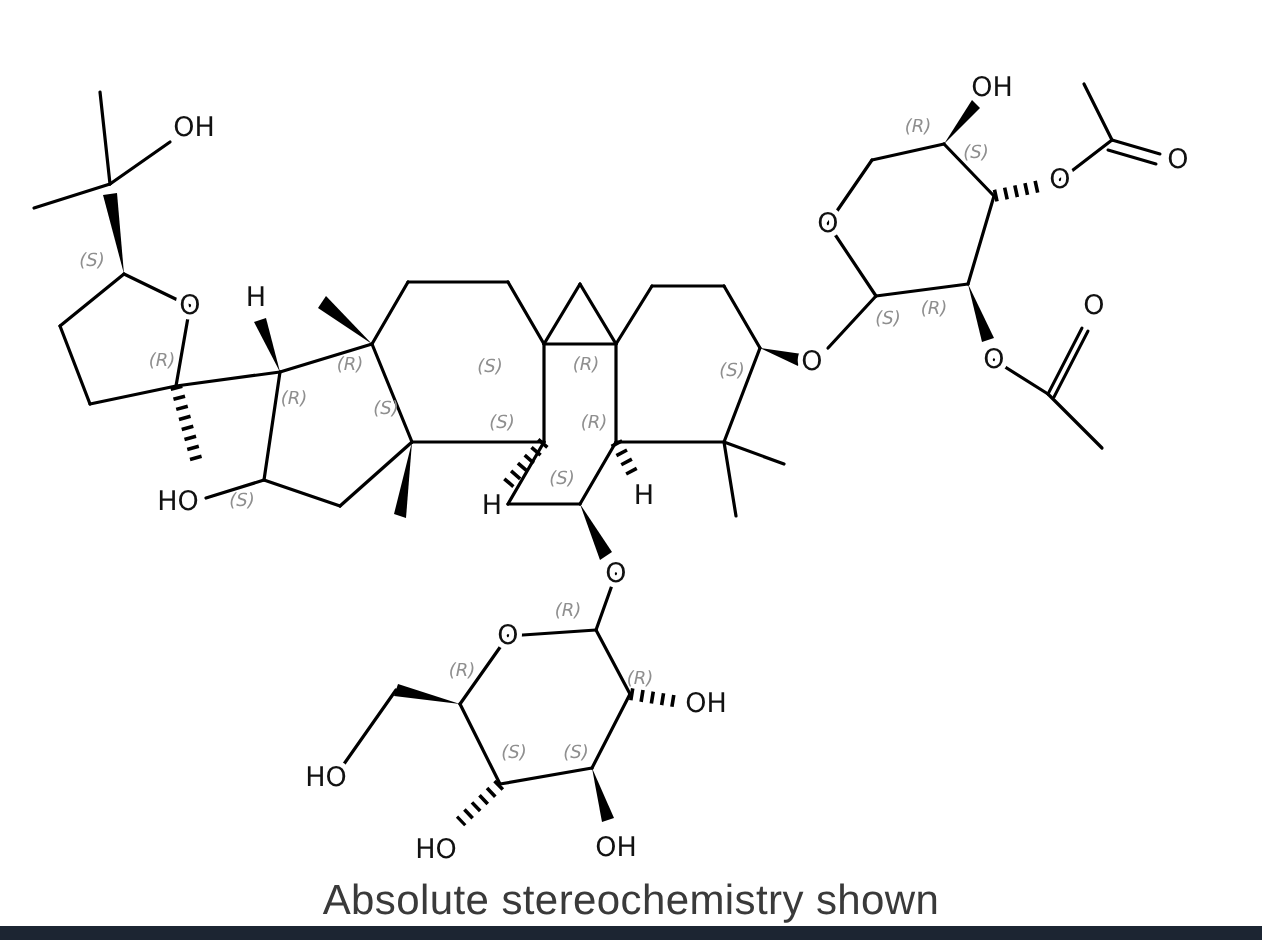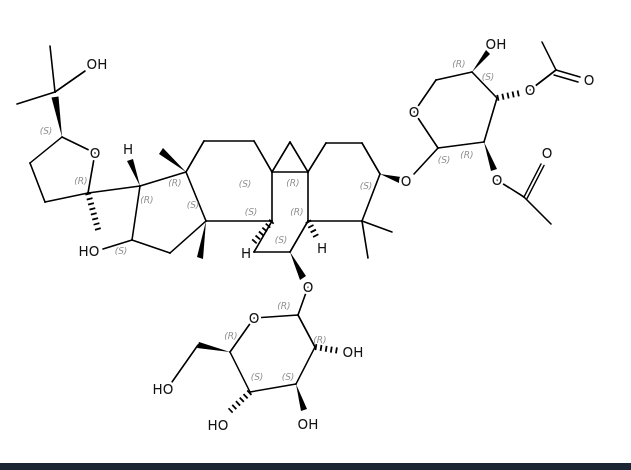--- a/index.html
+++ b/index.html
@@ -161,14 +161,15 @@
       <text class="stereo" x="488" y="77">(S)</text>
       <text class="stereo" x="459" y="64">(R)</text>
       <text class="stereo" x="284" y="306">(R)</text>
       <text class="stereo" x="320" y="340">(R)</text>
       <text class="stereo" x="288" y="377">(S)</text>
       <text class="stereo" x="257" y="377">(S)</text>
       <text class="stereo" x="231" y="336">(R)</text>
     </g>
   </svg>
 
+  <div class="caption">Absolute stereochemistry shown</div>
   <div class="footer-bar"></div>
 </div>
 
 </body></html>

